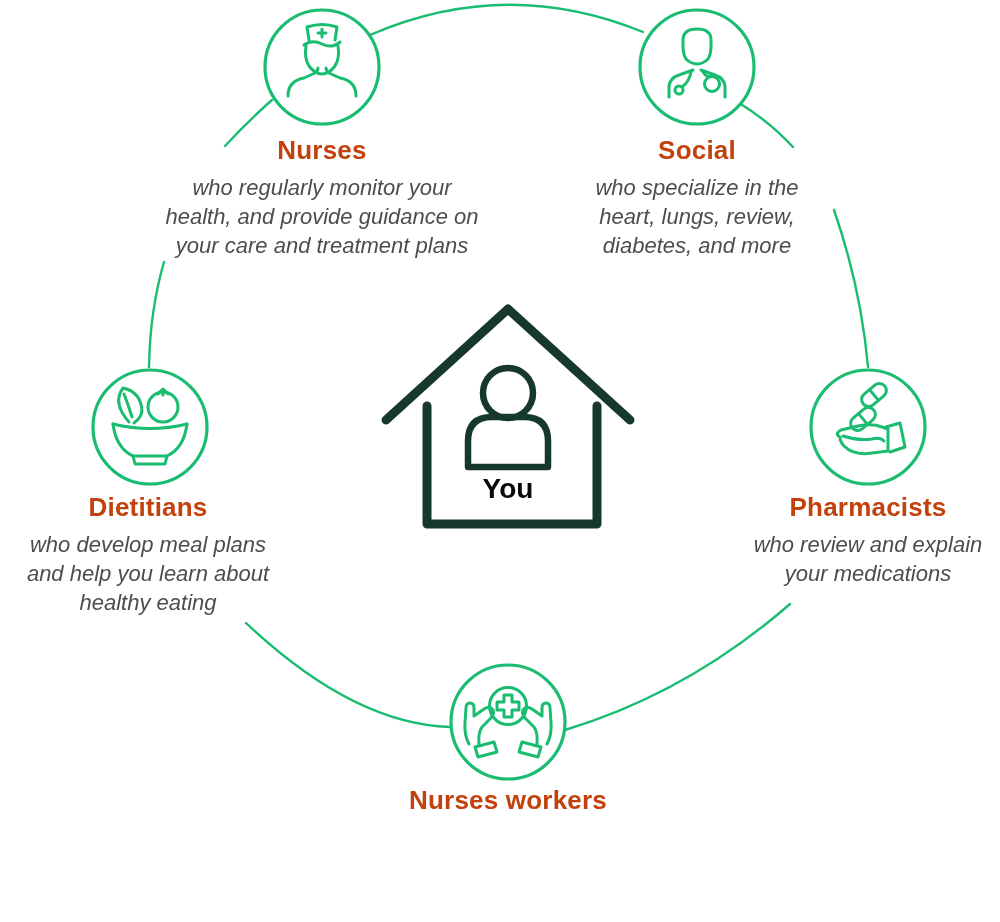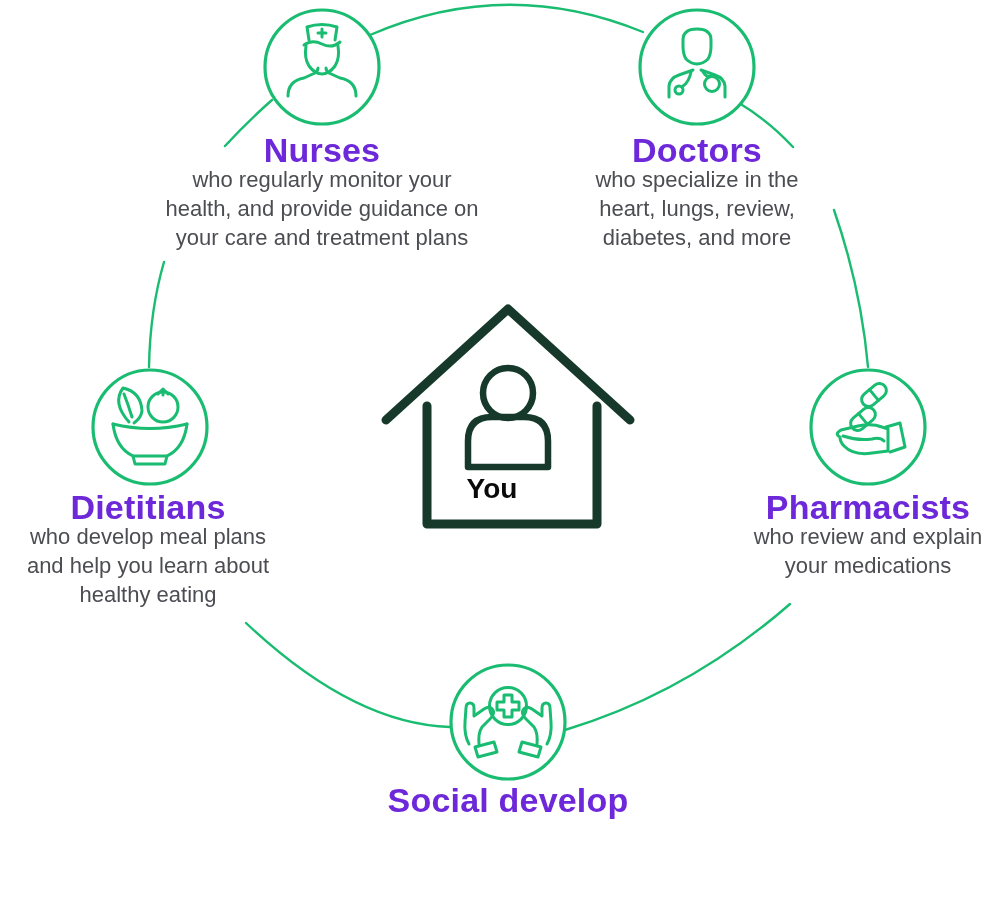--- a/index.html
+++ b/index.html
@@ -3,28 +3,29 @@
 <meta charset="utf-8">
 <style>
   html,body{margin:0;padding:0;background:#ffffff;}
   .canvas{
     position:relative;width:1000px;height:922px;background:#ffffff;overflow:hidden;
     font-family:"Liberation Sans", sans-serif;
   }
   .diagram-svg{position:absolute;left:0;top:0;width:1000px;height:922px;}
   .node-block{position:absolute;text-align:center;}
   .node-title{
-    font-size:34px;font-weight:700;color:#6d28d9;line-height:30px;letter-spacing:.2px;
+    font-size:26px;font-weight:700;color:#c2410c;line-height:30px;letter-spacing:.2px;
   }
   .node-desc{
-    margin-top:0;font-size:22px;font-weight:400;color:#4c4d52;line-height:29px;
+    margin-top:8px;font-size:22px;font-weight:400;color:#4c4d52;line-height:29px;
     white-space:pre-line;
+    font-style:italic;
   }
   .you-label{
-    position:absolute;left:432px;top:472px;width:120px;text-align:center;
+    position:absolute;left:448px;top:472px;width:120px;text-align:center;
     font-size:28px;font-weight:700;color:#0a0a0a;line-height:34px;
   }
   
   .nurses-block{left:122px;top:135px;width:400px;}
   .doctors-block{left:497px;top:135px;width:400px;}
   .dietitians-block{left:-22px;top:492px;width:340px;}
   .pharmacists-block{left:698px;top:492px;width:340px;}
   .social-block{left:240px;top:785px;width:536px;}
 </style>
 </head>
@@ -118,36 +119,36 @@
   <div class="you-label">You</div>
 
   <div class="node-block nurses-block">
     <div class="node-title">Nurses</div>
     <div class="node-desc">who regularly monitor your
 health, and provide guidance on
 your care and treatment plans</div>
   </div>
 
   <div class="node-block doctors-block">
-    <div class="node-title">Doctors</div>
+    <div class="node-title">Social</div>
     <div class="node-desc">who specialize in the
 heart, lungs, review,
 diabetes, and more</div>
   </div>
 
   <div class="node-block dietitians-block">
     <div class="node-title">Dietitians</div>
     <div class="node-desc">who develop meal plans
 and help you learn about
 healthy eating</div>
   </div>
 
   <div class="node-block pharmacists-block">
     <div class="node-title">Pharmacists</div>
     <div class="node-desc">who review and explain
 your medications</div>
   </div>
 
   <div class="node-block social-block">
-    <div class="node-title">Social develop</div>
+    <div class="node-title">Nurses workers</div>
   </div>
 
 </div>
 
 </body></html>

